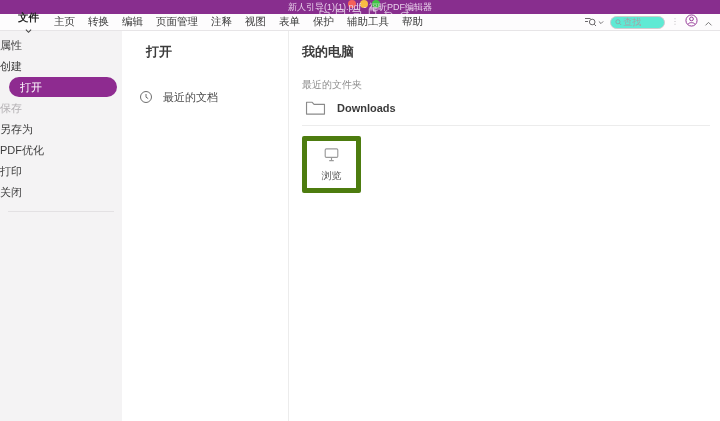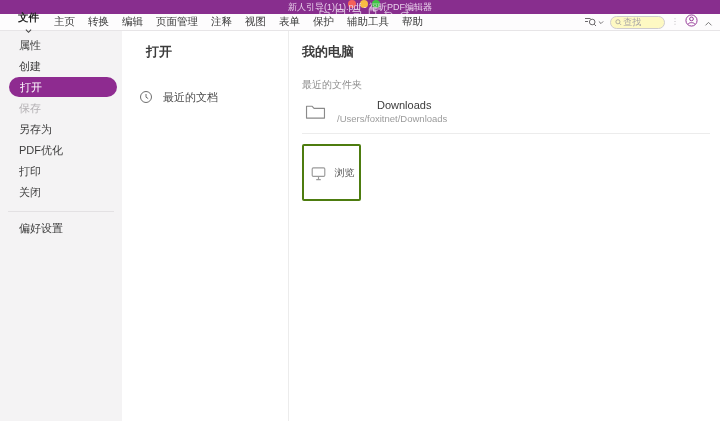--- a/index.html
+++ b/index.html
@@ -16,49 +16,49 @@
   .qat { display:flex; gap:5px; margin-left:9px; align-items:center; }
   .qat svg { display:block; }
   .win-title { position:absolute; left:0; right:0; text-align:center; font-size:9px; color:#e9d2ec; line-height:14px; pointer-events:none; }
 
   
   .menubar { height:17px; background:#fdfcfd; border-bottom:1px solid #e7e5e7; display:flex; align-items:center; padding-left:18px; position:relative; }
   .menu-file { display:flex; align-items:center; gap:3px; font-size:10.5px; font-weight:bold; color:#1f1f1f; margin-right:15px;flex-direction:column; }
   .menu-item { font-size:10.5px; color:#3a3a3a; margin-right:13px; white-space:nowrap; }
   .menu-right { position:absolute; right:7px; top:0; height:16px; display:flex; align-items:center; gap:6px; }
   .findrep { display:flex; align-items:center; gap:1px; }
-  .search-pill { width:55px; height:13px; border:1px solid #cfcccf; border-radius:7px; background:#fef9c3; display:flex; align-items:center; padding:0 4px; gap:1px; }
+  .search-pill { width:55px; height:13px; border:1px solid #cfcccf; border-radius:7px; background:#5eead4; display:flex; align-items:center; padding:0 4px; gap:1px; }
   .search-pill input { border:none; outline:none; width:100%; font-size:9px; background:transparent; color:#555; font-family:"Liberation Sans", sans-serif; }
   .search-pill input::placeholder { color:#a5a2a5; }
   .dots-sep { color:#bcb9bc; font-size:8px; line-height:8px; }
 
   
   .content { display:flex; height:390px; }
 
   .sidebar { width:122px; background:#f4f3f4; flex-shrink:0; padding-top:4px; }
-  .side-item { height:21px; line-height:21px; padding-left:19px; font-size:11px; color:#3c3c3c; }
+  .side-item { height:21px; line-height:21px; font-size:11px; color:#3c3c3c; }
   .side-item.selected { background:#8e2b90; color:#fff; border-radius:10px; margin:0 5px 1px 9px; padding-left:11px; height:20px; line-height:20px; }
   .side-item.disabled { color:#b3b0b3; }
   .side-divider { border-top:1px solid #e3e1e3; margin:8px 8px 6px 8px; }
 
   .middle { width:167px; border-right:1px solid #ececec; background:#fff; flex-shrink:0; padding-top:12px; }
   .middle-title { font-size:13px; font-weight:bold; color:#3d3d3d; padding-left:24px; }
   .place-list { margin-top:24px; }
   .place-item { display:flex; align-items:center; gap:10px; height:24px; margin:0 10px 2px 8px; padding-left:9px; font-size:11px; color:#4a4a4a; border-radius:12px; }
   .place-item.selected { background:#efedf0; color:#8e2b90; font-weight:bold; }
   .place-item svg { flex-shrink:0; }
 
   .main { flex:1; background:#fff; padding:12px 0 0 13px; }
   .main-title { font-size:13px; font-weight:bold; color:#3d3d3d; }
   .recent-label { margin-top:17px; font-size:10px; color:#8f8f8f; }
   .folder-row { display:flex; align-items:center; gap:11px; margin-top:7px; padding-left:3px; }
-  .folder-name { font-size:11px; font-weight:normal; color:#3a3a3a;margin-left:40px; }
+  .folder-name { font-size:11px; font-weight:bold; color:#3a3a3a; }
   .folder-path { font-size:9.5px; color:#9b9b9b; margin-top:2px; }
   .main-hr { border-bottom:1px solid #ececec; margin:9px 10px 0 0; }
-  .browse-card { width:59px; height:57px; border:2px solid #4d7c0f; border-radius:2px; margin-top:10px; display:flex; flex-direction:row; align-items:center; justify-content:center; gap:7px; background:#fff; }
+  .browse-card { width:59px; height:57px; border:5px solid #4d7c0f; border-radius:2px; margin-top:10px; display:flex; flex-direction:column; align-items:center; justify-content:center; gap:7px; background:#fff; }
   .browse-label { font-size:10px; color:#555; }
 </style>
 </head>
 <body>
 
 <div class="titlebar">
   <div class="traffic">
     <span class="light red"></span>
     <span class="light yellow"></span>
     <span class="light green"></span>
@@ -155,21 +155,20 @@
   <div class="sidebar">
     <div class="side-item">属性</div>
     <div class="side-item">创建</div>
     <div class="side-item selected">打开</div>
     <div class="side-item disabled">保存</div>
     <div class="side-item">另存为</div>
     <div class="side-item">PDF优化</div>
     <div class="side-item">打印</div>
     <div class="side-item">关闭</div>
     <div class="side-divider"></div>
-    <div class="side-item">偏好设置</div>
   </div>
 
   <div class="middle">
     <div class="middle-title">打开</div>
     <div class="place-list">
       <div class="place-item">
         <svg width="14" height="14" viewBox="0 0 14 14" fill="none" stroke="#6f6f6f" stroke-width="1">
             <circle cx="7" cy="7" r="5.5"></circle>
             <path d="M7,4 v3.2 l2.2,1.4"></path>
           </svg>
@@ -181,21 +180,20 @@
   <div class="main">
     <div class="main-title">我的电脑</div>
     <div class="recent-label">最近的文件夹</div>
 
     <div class="folder-row">
       <svg width="21" height="17" viewBox="0 0 22 18" fill="none" stroke="#8a8a8a" stroke-width="1.2" stroke-linejoin="round">
           <path d="M1.5,3.5 h6 l2,2.2 h11 v10.3 h-19 z"></path>
         </svg>
       <div>
         <div class="folder-name">Downloads</div>
-        <div class="folder-path">/Users/foxitnet/Downloads</div>
       </div>
     </div>
 
     <div class="main-hr"></div>
 
     <div class="browse-card">
       <svg width="19" height="16" viewBox="0 0 14 14" fill="none" stroke="#9a9a9a" stroke-width="1">
           <rect x="1.5" y="2.5" width="11" height="7.5" rx="1"></rect>
           <path d="M5,12.8 h4 M7,10 v2.8"></path>
         </svg>

